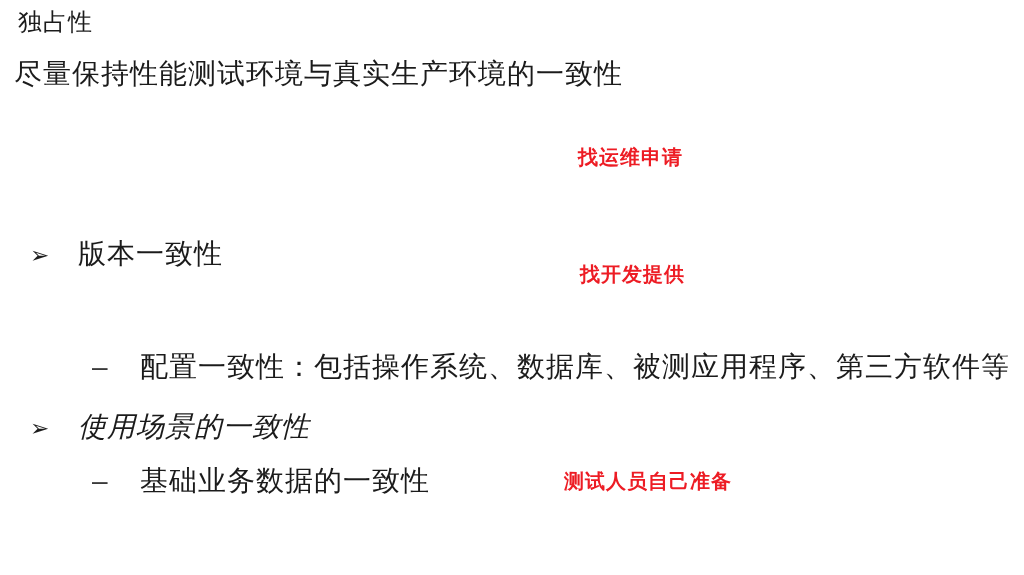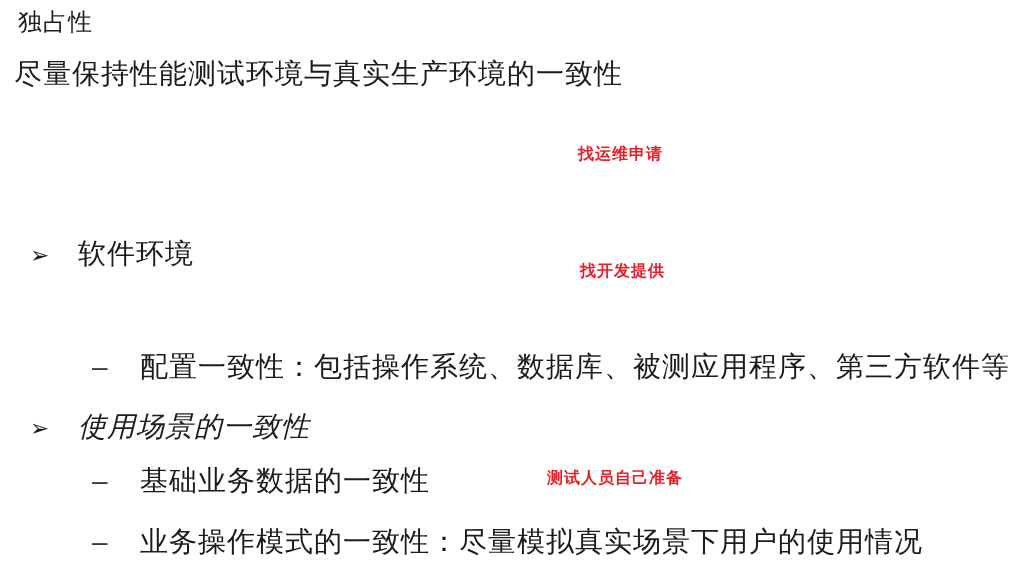--- a/index.html
+++ b/index.html
@@ -43,29 +43,29 @@
   .i-row  { left: 92px; }
   .marker {
     display: inline-block;
     width: 48px;
     color: var(--text-color);
   }
   .marker-arrow { font-size: 23px; }
   .marker-dash  { font-size: 28px; color: #3a3a3a; }
   .annotation {
     position: absolute;
-    font-size: 16px;
+    font-size: 20px;
     font-weight: bold;
     letter-spacing: 1px;
     color: var(--annotation-color);
     white-space: nowrap;
   }
   .a1 { left: 578px; top: 144px; }
   .a2 { left: 580px; top: 261px; }
-  .a3 { left: 547px; top: 468px; text-align: center; }
+  .a3 { left: 564px; top: 468px; text-align: center; }
   .t1h  { top: 122px; }
   .t1i1 { top: 178px; }
   .t2h  { top: 238px; }
   .t2i1 { top: 296px; }
   .t2i2 { top: 351px; }
   .t3h  { top: 411px; font-style: italic; }
   .t3i1 { top: 465px; }
   .t3i2 { top: 526px; }
 </style>
 </head>
@@ -73,31 +73,28 @@
 
 <div class="slide">
 
   <div class="row slide-title">独占性</div>
 
   <div class="row slide-subtitle">尽量保持性能测试环境与真实生产环境的一致性</div>
 
   <div class="annotation a1">找运维申请</div>
 
   <div class="row h-row t2h">
-    <span class="marker marker-arrow">➢</span><span>软件环境</span>
+    <span class="marker marker-arrow">➢</span><span>版本一致性</span>
   </div>
   <div class="annotation a2">找开发提供</div>
   <div class="row i-row t2i2">
     <span class="marker marker-dash">–</span><span>配置一致性：包括操作系统、数据库、被测应用程序、第三方软件等</span>
   </div>
 
   <div class="row h-row t3h">
     <span class="marker marker-arrow">➢</span><span>使用场景的一致性</span>
   </div>
   <div class="annotation a3">测试人员自己准备</div>
   <div class="row i-row t3i1">
     <span class="marker marker-dash">–</span><span>基础业务数据的一致性</span>
   </div>
-  <div class="row i-row t3i2">
-    <span class="marker marker-dash">–</span><span>业务操作模式的一致性：尽量模拟真实场景下用户的使用情况</span>
-  </div>
 
 </div>
 
 </body></html>

